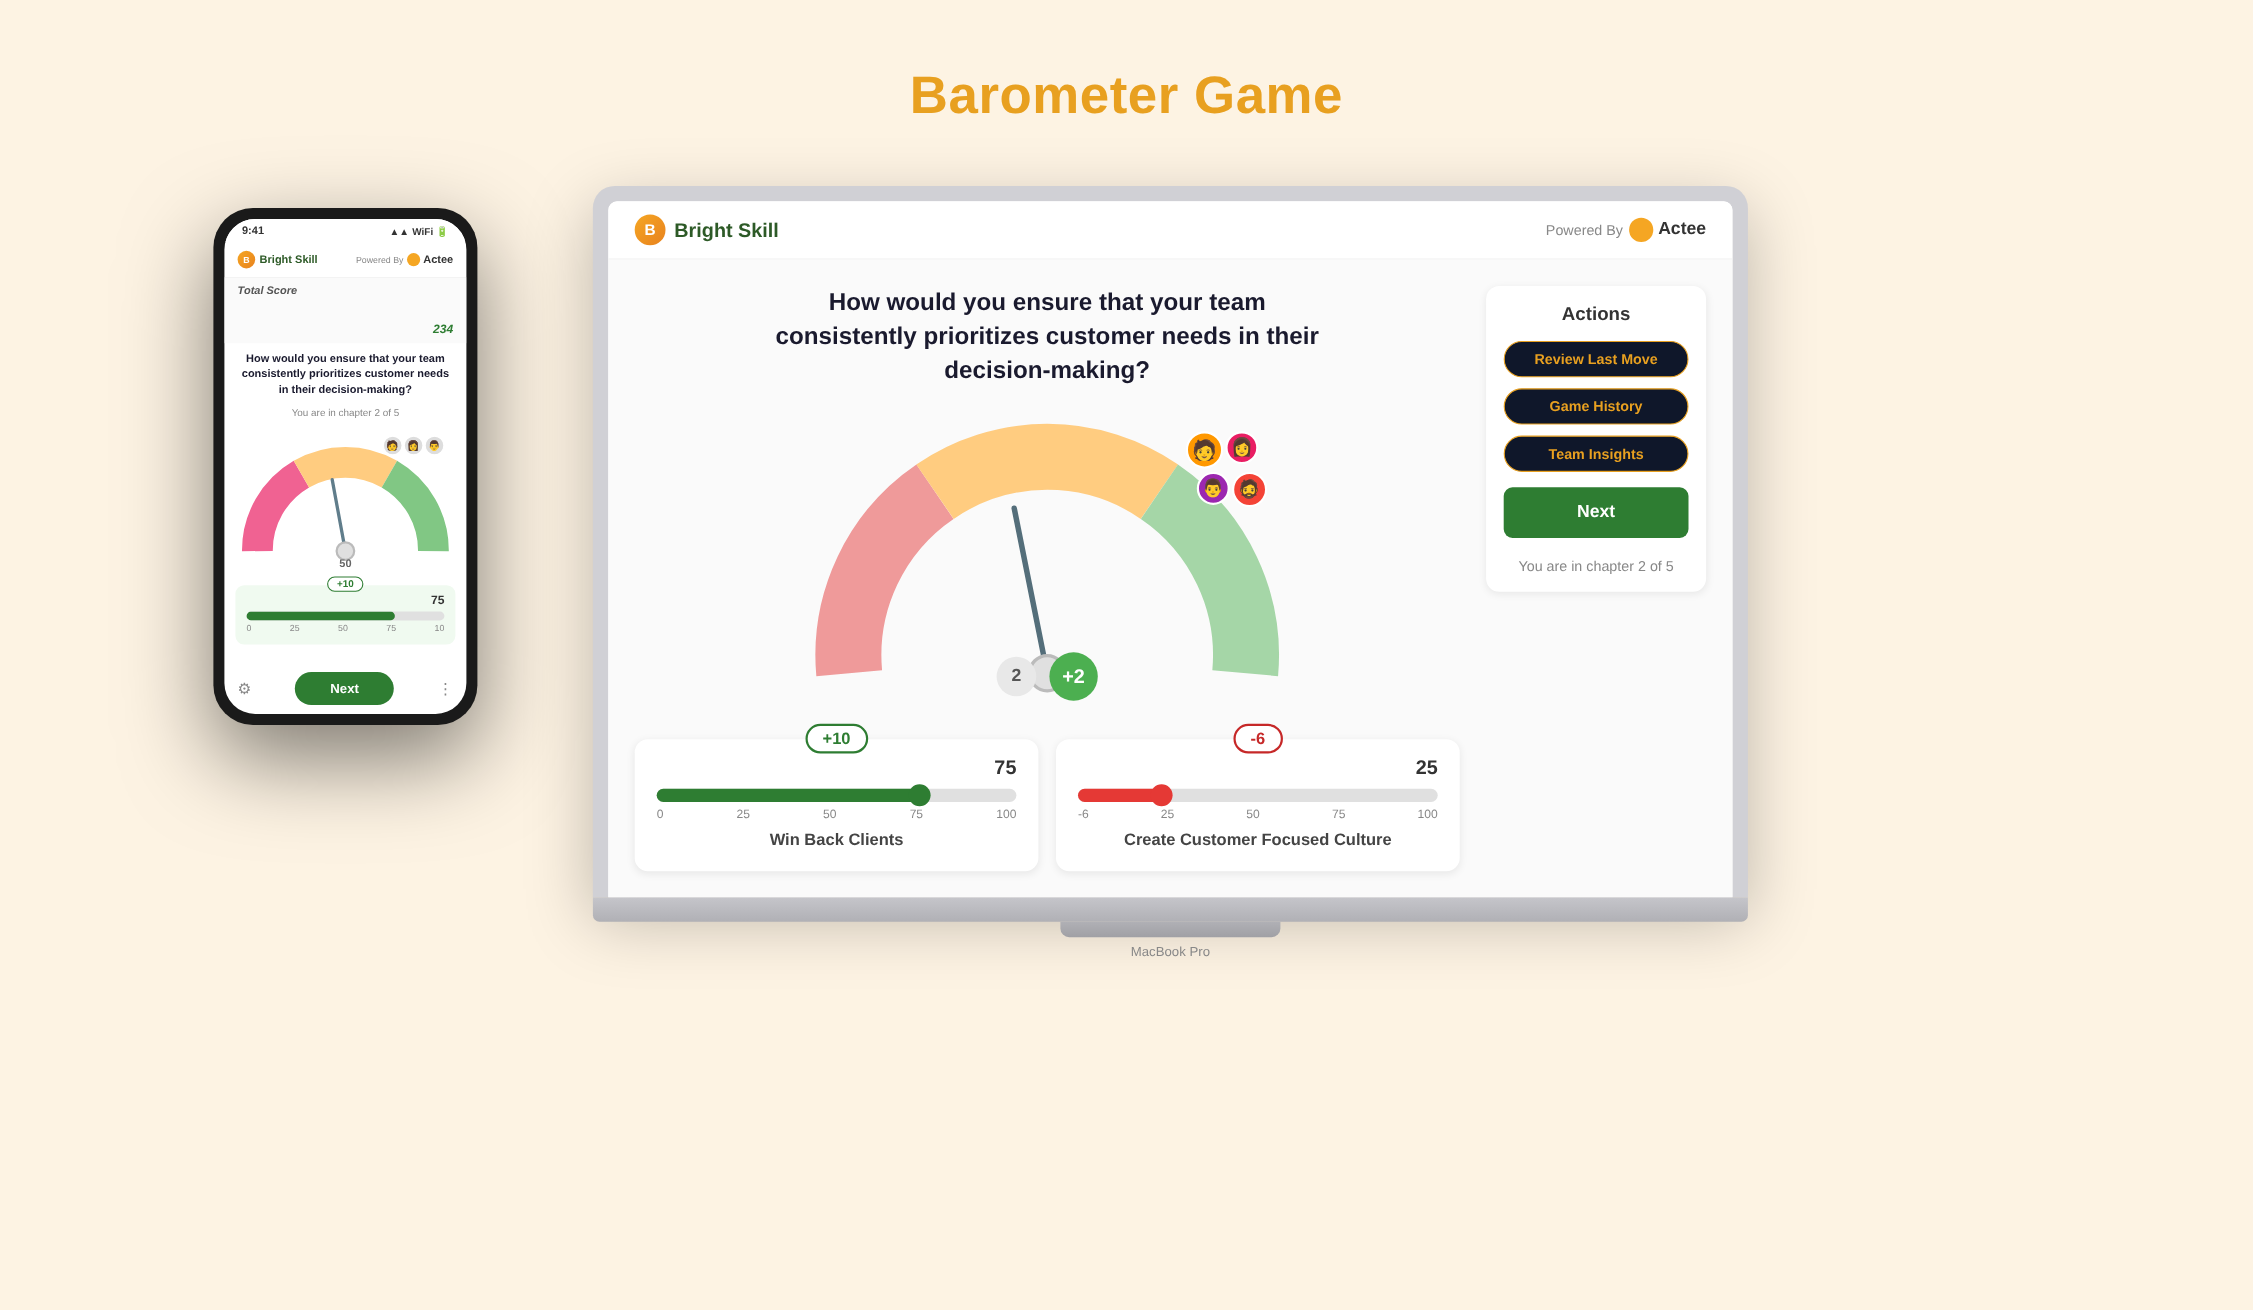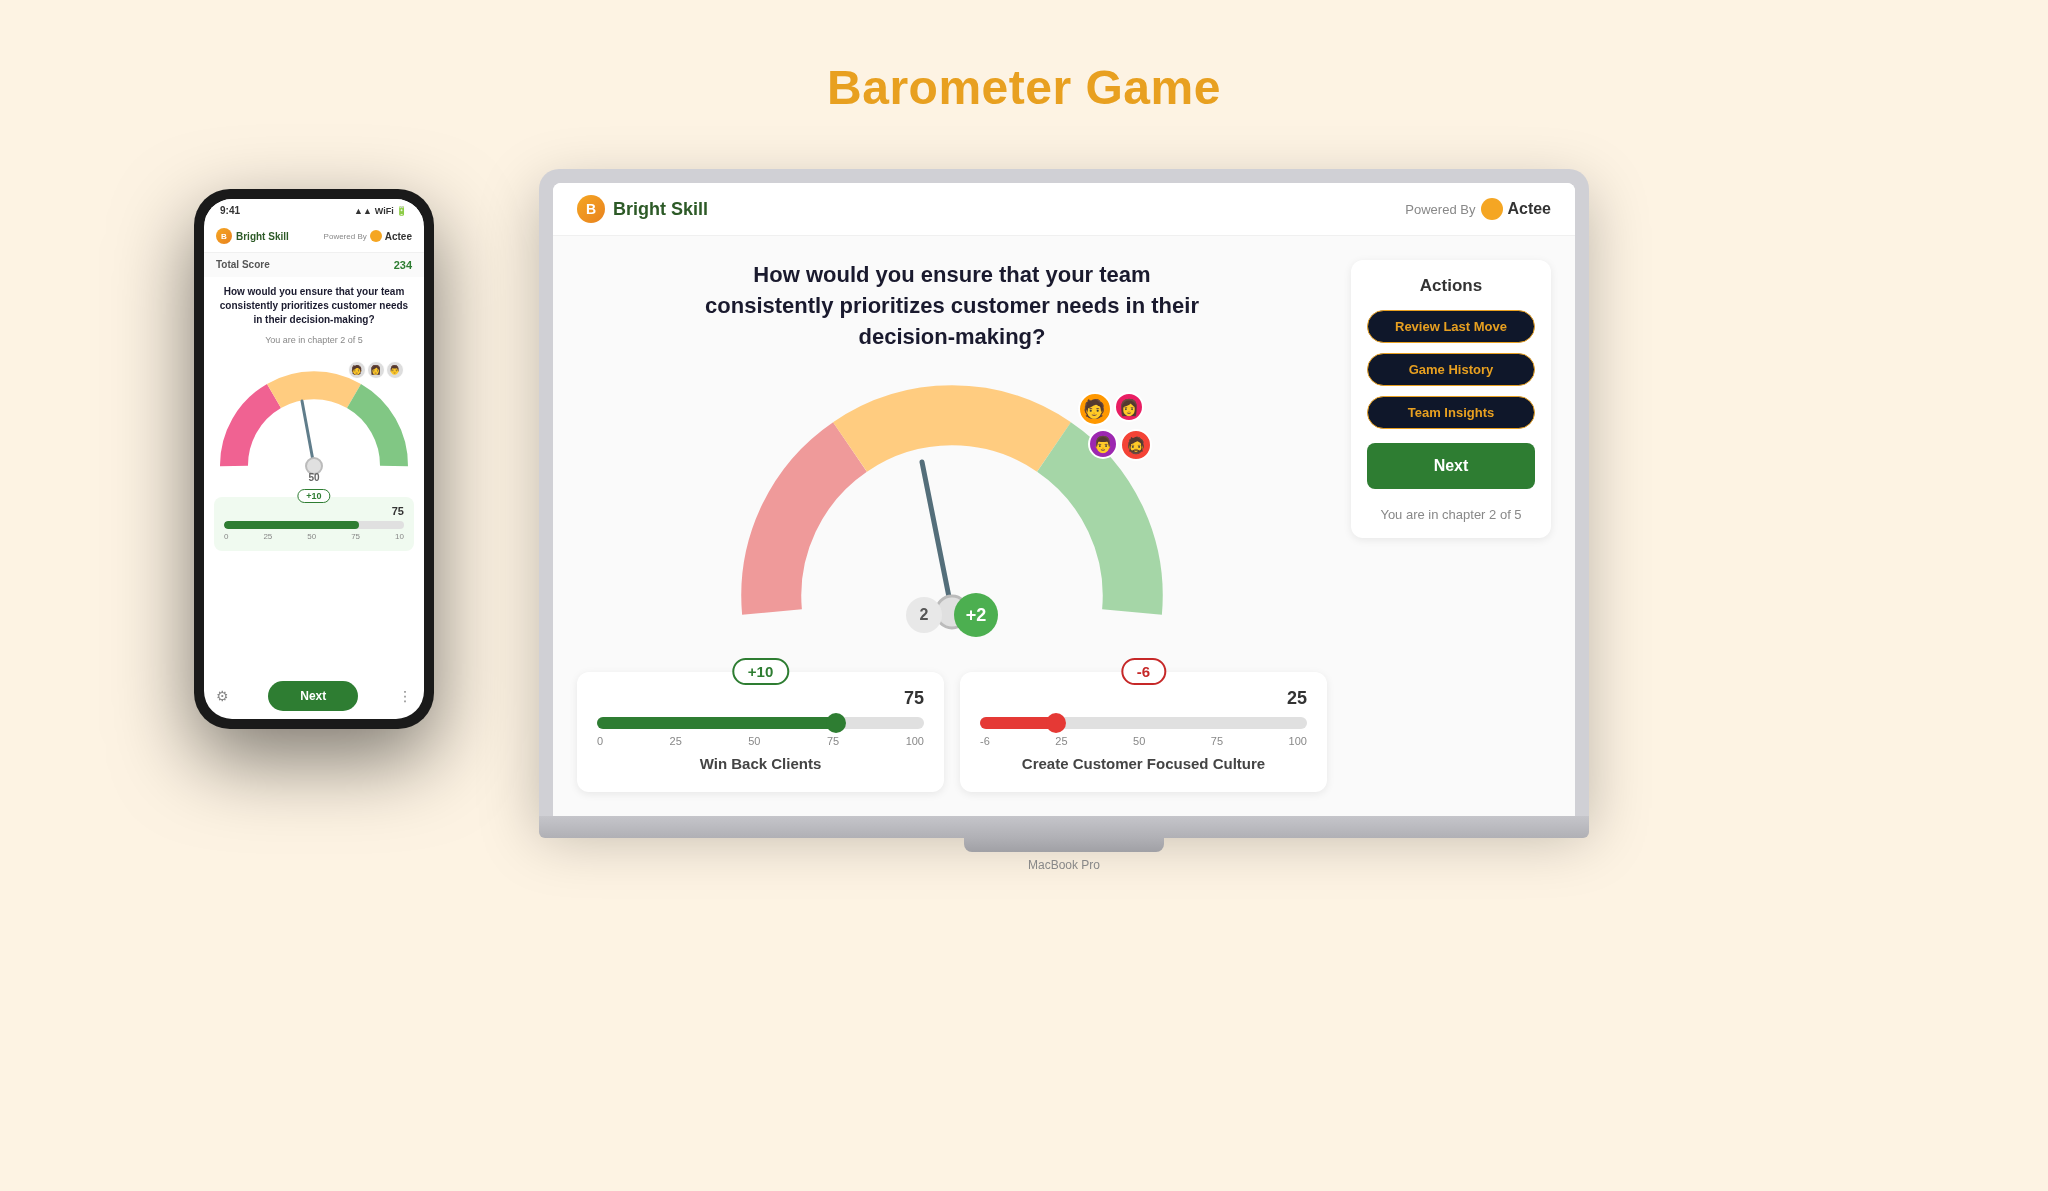--- a/index.html
+++ b/index.html
@@ -349,21 +349,21 @@
       background: #1a1a1a;
       border-radius: 36px;
       padding: 10px;
       box-shadow: 0 30px 80px rgba(0,0,0,0.5);
     }
 
     .phone-screen {
       background: white;
       border-radius: 28px;
       overflow: hidden;
-      height: 520px;
+      height: 450px;
       display: flex;
       flex-direction: column;
     }
 
     .phone-notch-bar {
       background: white;
       display: flex;
       justify-content: space-between;
       align-items: center;
       padding: 6px 16px 4px;
@@ -431,32 +431,34 @@
       font-size: 10px;
       font-weight: 700;
       color: #333;
     }
 
     .phone-score-bar {
       display: flex;
       justify-content: space-between;
       padding: 6px 12px;
       background: #fafafa;
+      font-style: italic;
     }
 
     .phone-score-label {
       font-size: 10px;
       color: #555;
       font-weight: 600;
     }
 
     .phone-score-value {
       font-size: 11px;
       font-weight: 700;
       color: #2e7d32;
+      margin-top: 35px;
     }
 
     .phone-question {
       padding: 8px 12px;
       font-size: 10px;
       font-weight: 700;
       color: #1a1a2e;
       text-align: center;
       line-height: 1.4;
     }

